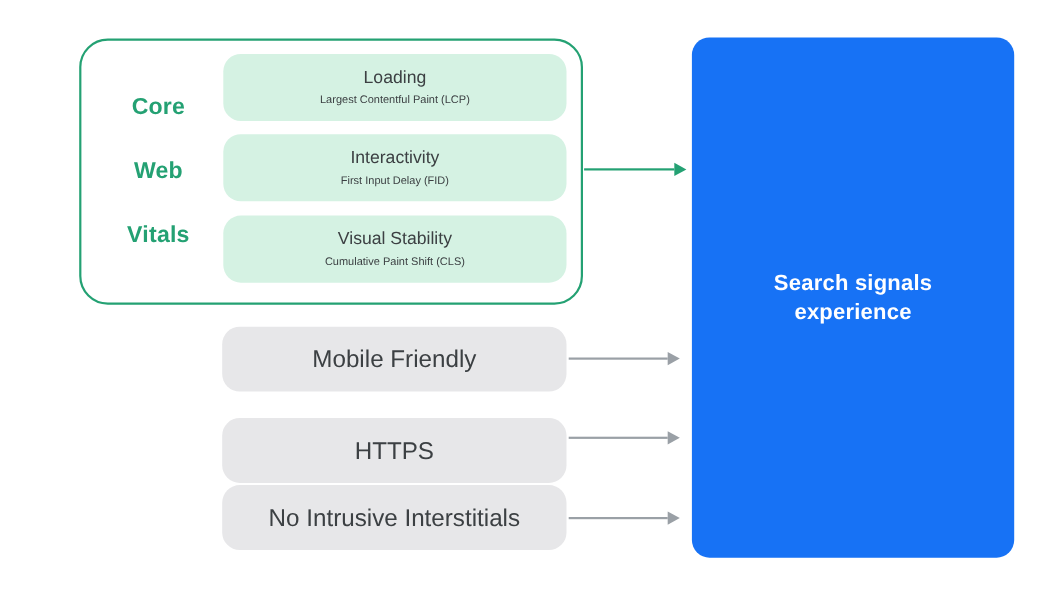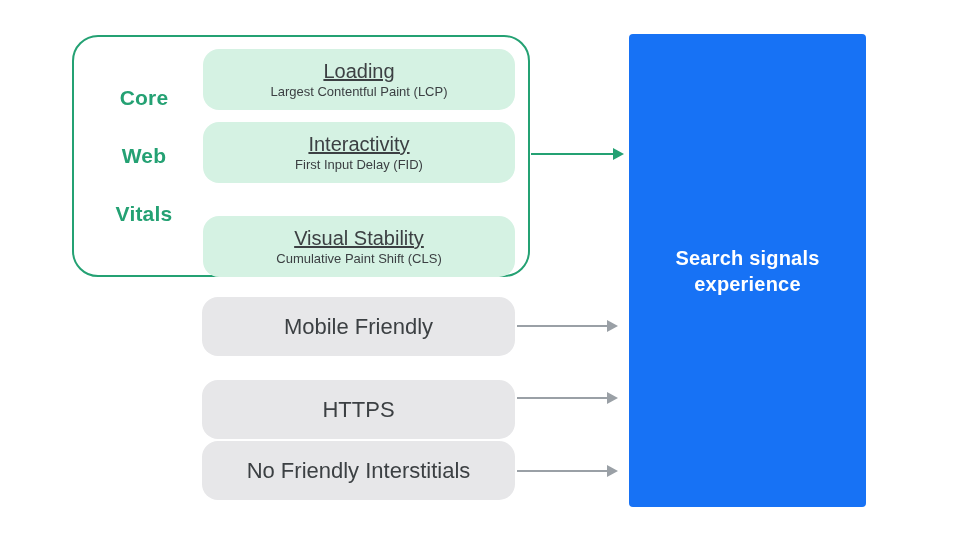--- a/index.html
+++ b/index.html
@@ -54,31 +54,30 @@
     background: var(--mint, #D5F2E3);
     border-radius: 16px;
     display: flex;
     flex-direction: column;
     align-items: center;
     justify-content: center;
     text-align: center;
   }
   .vital-card.v0 { top: 12px; }
   .vital-card.v1 { top: 85px; }
-  .vital-card.v2 { top: 159px; margin-top: 20px; }
+  .vital-card.v2 { top: 159px; }
   .vital-title {
     color: var(--dark-text, #3C4043);
-    font-size: 20px;
+    font-size: 16px;
     font-weight: 500;
     line-height: 24px;
-    text-decoration: underline;
   }
   .vital-subtitle {
     color: var(--dark-text, #3C4043);
-    font-size: 13px;
+    font-size: 10px;
     font-weight: 400;
     line-height: 17px;
   }
 
   
   .signal-card {
     position: absolute;
     left: 202px;
     width: 313px;
     height: 59px;
@@ -93,24 +92,24 @@
   }
   .signal-card.s0 { top: 297px; }
   .signal-card.s1 { top: 380px; }
   .signal-card.s2 { top: 441px; }
 
   
   .result-box {
     position: absolute;
     left: 629px;
     top: 34px;
-    width: 237px;
+    width: 293px;
     height: 473px;
     background: var(--blue, #1772F5);
-    border-radius: 4px;
+    border-radius: 16px;
     display: flex;
     align-items: center;
     justify-content: center;
   }
   .result-text {
     color: #ffffff;
     font-size: 20px;
     font-weight: 700;
     line-height: 26px;
     text-align: center;
@@ -179,21 +178,21 @@
     <span>Mobile Friendly</span>
   </div>
   <div class="arrow gray-arrow a0"></div>
 
   <div class="signal-card s1">
     <span>HTTPS</span>
   </div>
   <div class="arrow gray-arrow a1"></div>
 
   <div class="signal-card s2">
-    <span>No Friendly Interstitials</span>
+    <span>No Intrusive Interstitials</span>
   </div>
   <div class="arrow gray-arrow a2"></div>
 
   <div class="result-box">
     <div class="result-text">
       <div>Search signals</div>
       <div>experience</div>
     </div>
   </div>
 

